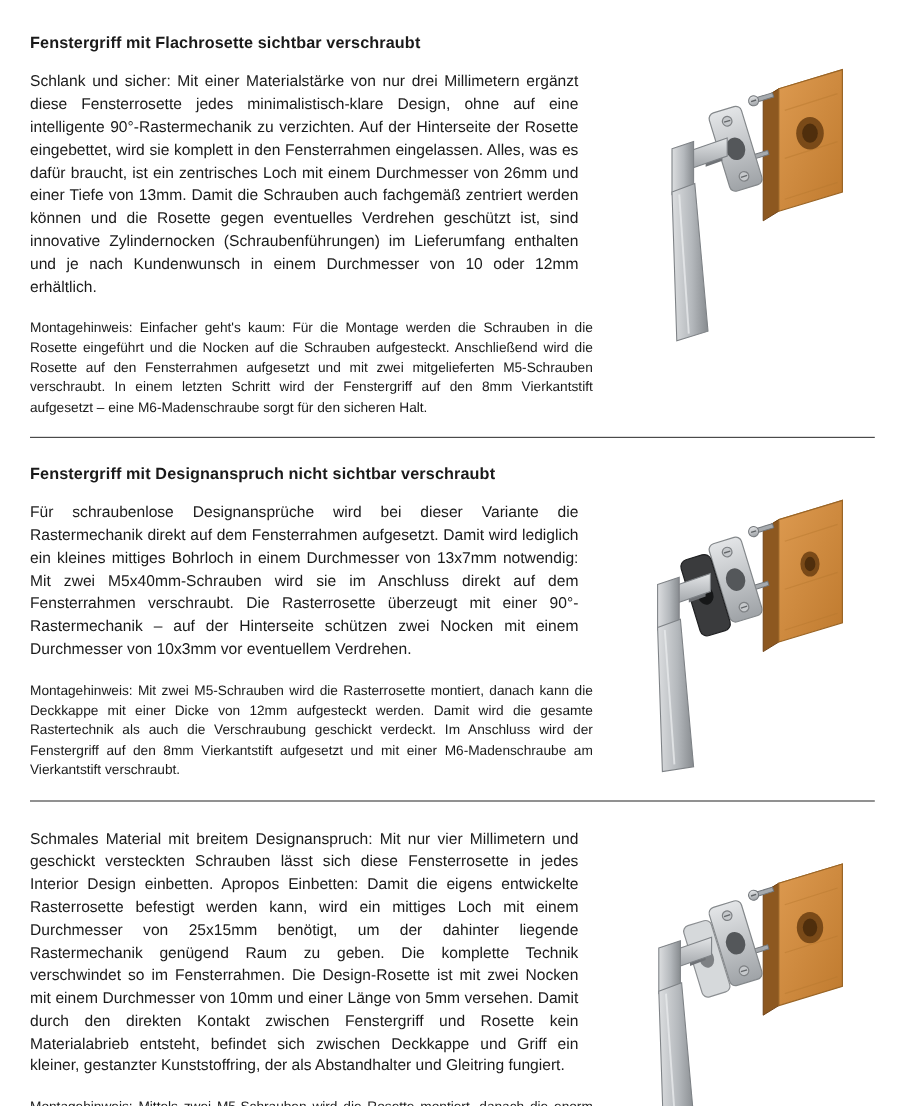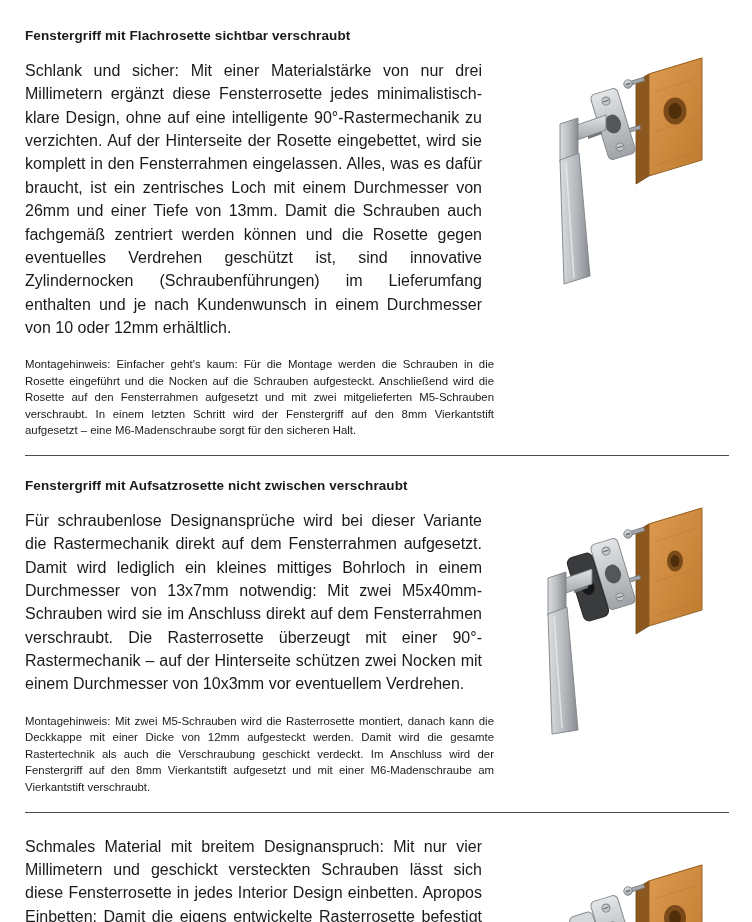--- a/index.html
+++ b/index.html
@@ -18,21 +18,21 @@
   }
   .section-first { padding-top: 28px; }
   .txt { flex: 1 1 auto; min-width: 0; }
   .heading {
     font-size: 13.5px;
     font-weight: bold;
     margin: 0 0 16px 0;
     letter-spacing: 0.1px;
   }
   .body {
-    font-size: 16px;
+    font-size: 13px;
     line-height: 1.46;
     text-align: justify;
     margin: 0 12px 17px 0;
   }
   .note {
     font-size: 11.4px;
     line-height: 1.45;
     text-align: justify;
     margin: 0;
   }
@@ -118,21 +118,21 @@
           <line x1="50" y1="128" x2="58" y2="244" stroke="#e8eaec" stroke-width="1.6" opacity="0.8"></line>
         </g>
       </svg>
     </div>
   </div>
 
   <div class="divider"></div>
 
   <div class="section">
     <div class="txt">
-      <h2 class="heading">Fenstergriff mit Aufsatzrosette nicht zwischen verschraubt</h2>
+      <h2 class="heading">Fenstergriff mit Designanspruch nicht sichtbar verschraubt</h2>
       <p class="body">Für schraubenlose Designansprüche wird bei dieser Variante die Rastermechanik direkt auf dem Fensterrahmen aufgesetzt. Damit wird lediglich ein kleines mittiges Bohrloch in einem Durchmesser von 13x7mm notwendig: Mit zwei M5x40mm-Schrauben wird sie im Anschluss direkt auf dem Fensterrahmen verschraubt. Die Rasterrosette überzeugt mit einer 90°-Rastermechanik – auf der Hinterseite schützen zwei Nocken mit einem Durchmesser von 10x3mm vor eventuellem Verdrehen.</p>
       <p class="note">Montagehinweis: Mit zwei M5-Schrauben wird die Rasterrosette montiert, danach kann die Deckkappe mit einer Dicke von 12mm aufgesteckt werden. Damit wird die gesamte Rastertechnik als auch die Verschraubung geschickt verdeckt. Im Anschluss wird der Fenstergriff auf den 8mm Vierkantstift aufgesetzt und mit einer M6-Madenschraube am Vierkantstift verschraubt.</p>
     </div>
     <div class="art">
       <svg class="illu" width="196" height="252" viewBox="0 0 196 252">
         <g>
           <polygon points="120,48 133,40 186,24 173,32" fill="#eab97e" stroke="#a9732f" stroke-width="0.8"></polygon>
           <polygon points="120,48 133,40 133,142 120,150" fill="#8d5820" stroke="#6e4115" stroke-width="0.8"></polygon>
           <polygon points="133,40 186,24 186,126 133,142" fill="url(#woodF)" stroke="#9a6526" stroke-width="1"></polygon>
           <path d="M138,58 L182,44 M138,98 L182,84 M138,132 L182,118" stroke="#b5782f" stroke-width="1" opacity="0.45" fill="none"></path>

